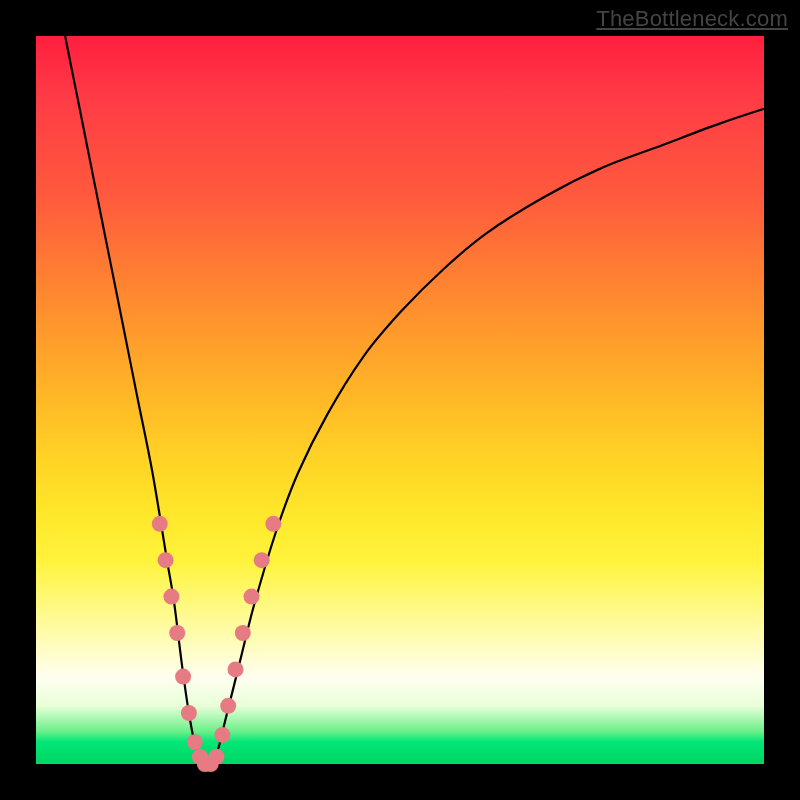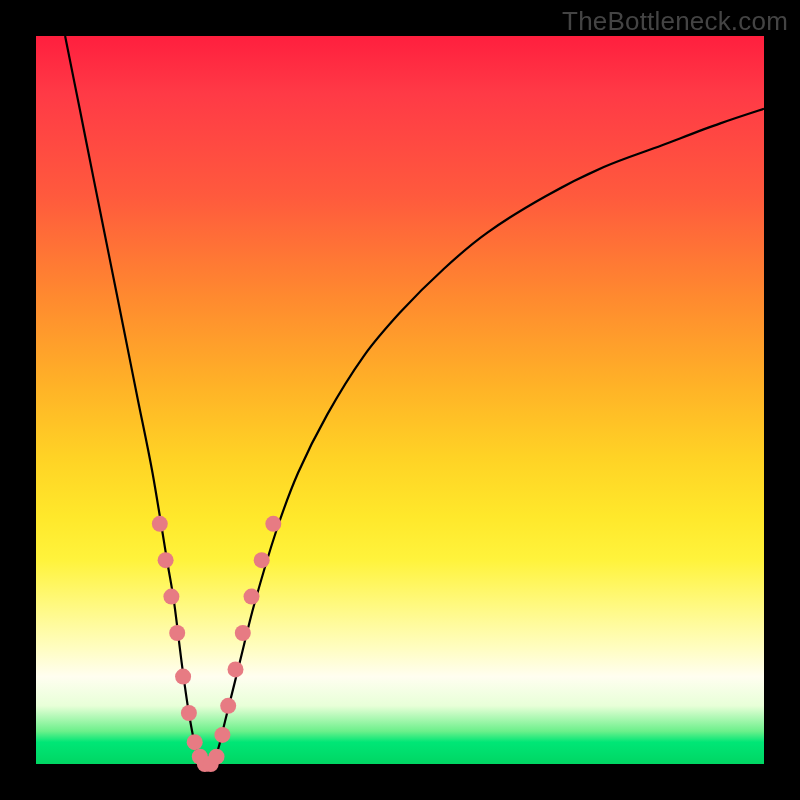--- a/index.html
+++ b/index.html
@@ -43,24 +43,25 @@
       #6cf08b 95.5%,
       #00e676 97%,
       #00d663 100%
     );
   }
   .watermark {
     position: absolute;
     top: 6px;
     right: 12px;
     color: #444;
-    font-size: 26px;
+    font-size: 22px;
     font-weight: 500;
     letter-spacing: 0.2px;
     user-select: none;
+    text-decoration: underline;
   }
   svg.curve {
     position: absolute;
     left: 0;
     top: 0;
     width: 728px;
     height: 728px;
     overflow: visible;
   }
   .curve-path {

